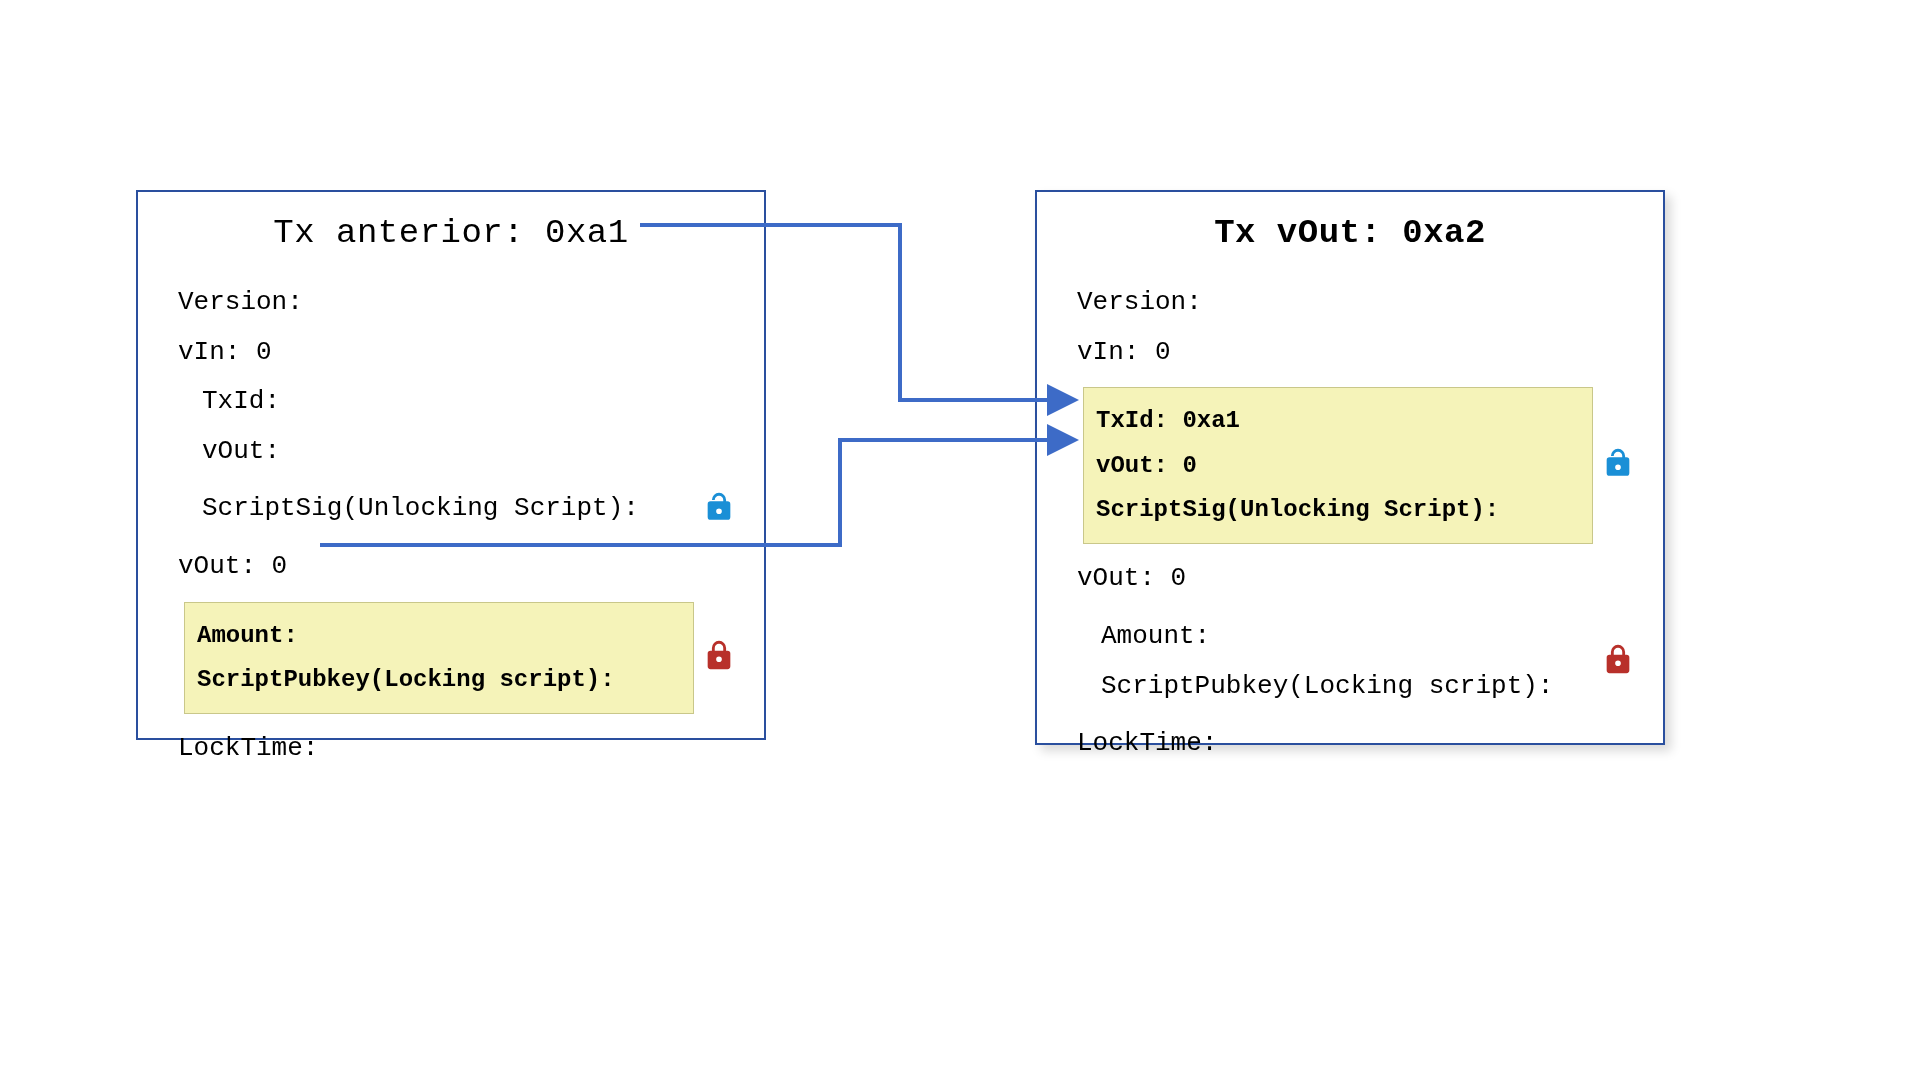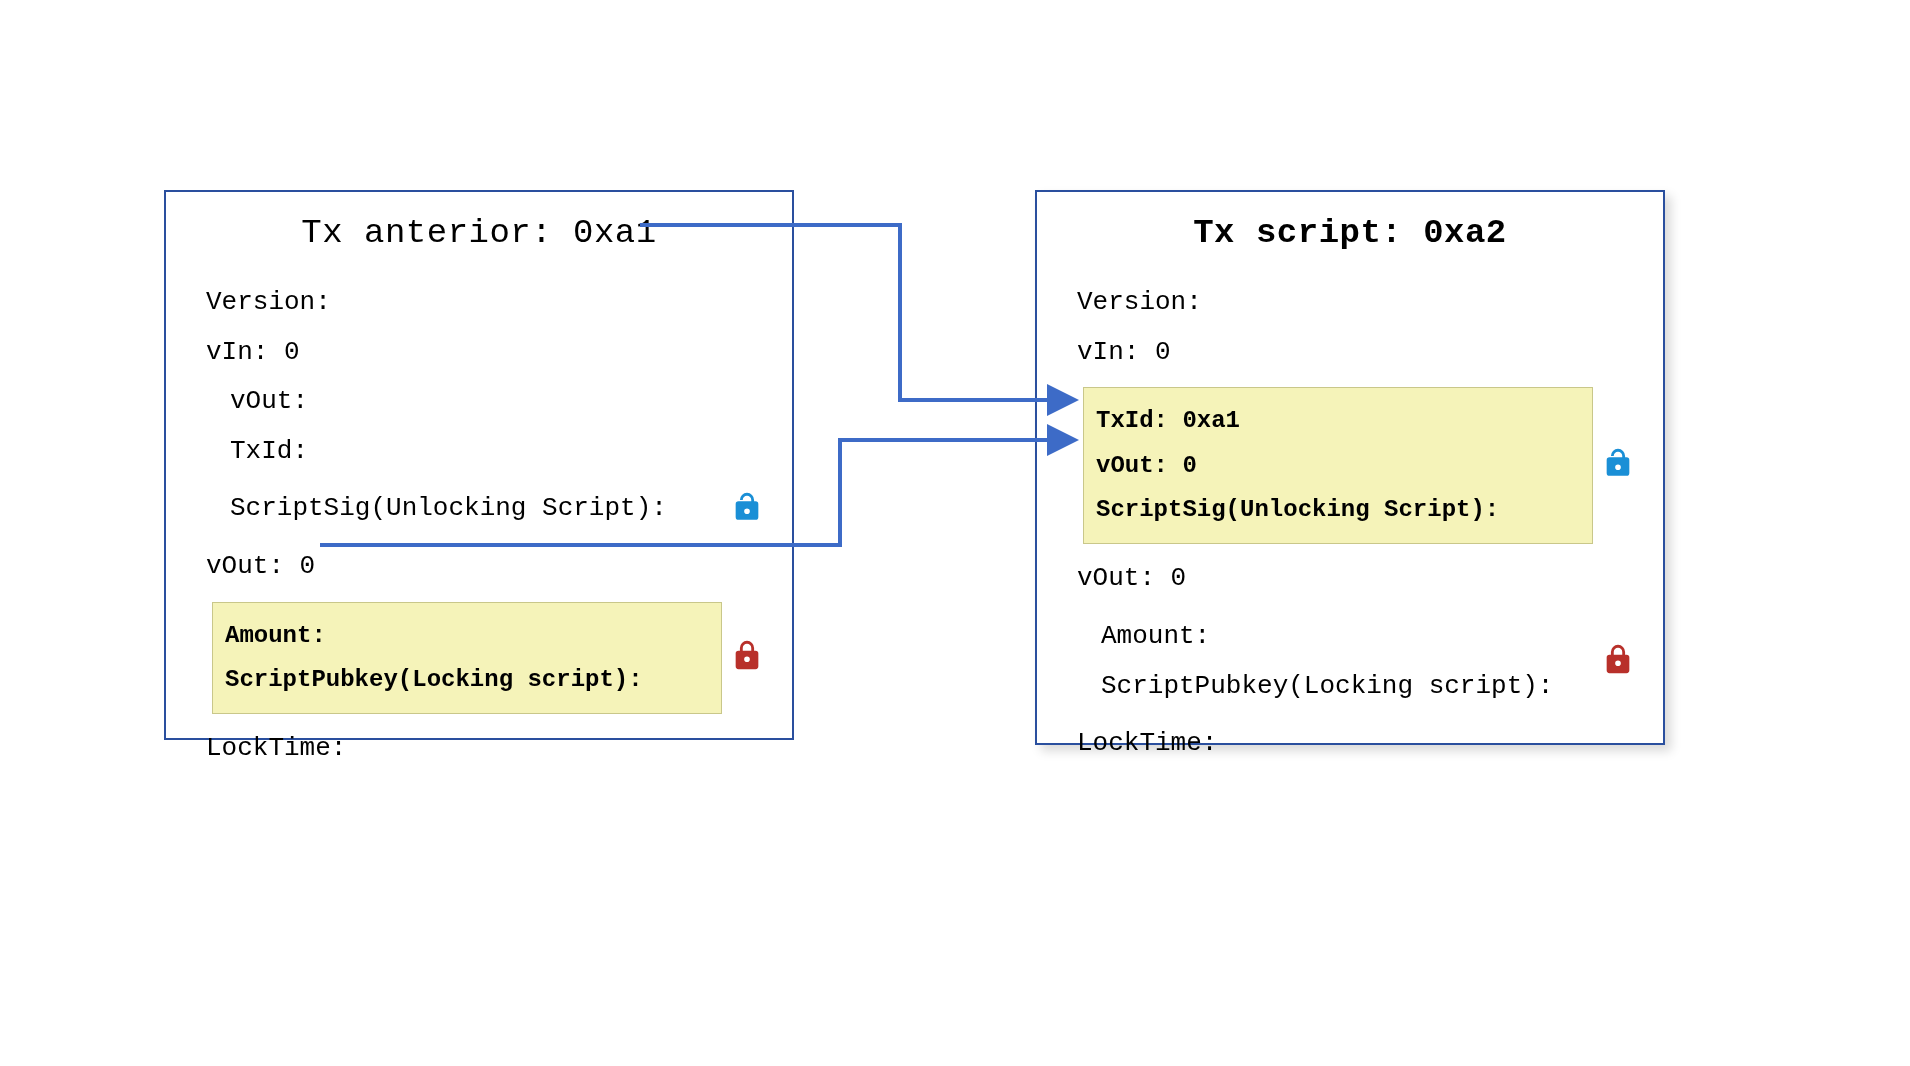--- a/index.html
+++ b/index.html
@@ -70,28 +70,28 @@
     width: 1910px;
     height: 1066px;
     pointer-events: none;
   }
 </style>
 </head>
 <body>
 
 <div class="canvas">
 
-  <div class="tx-box" style="left:164px; top:190px; width:630px; height:550px;">
+  <div class="tx-box" style="left:136px; top:190px; width:630px; height:550px;">
     <div class="tx-title">Tx anterior: 0xa1</div>
 
     <div class="field">Version:</div>
     <div class="field">vIn: 0</div>
 
+    <div class="field indent1">TxId:</div>
     <div class="field indent1">vOut:</div>
-    <div class="field indent1">TxId:</div>
 
     <div class="row-with-icon">
       <div class="field indent1 left-content">ScriptSig(Unlocking Script):</div>
       <span class="lock-icon">
         <svg width="34" height="34" viewBox="0 0 24 24">
           <path fill="#1a8fd6" d="M17 8V7a5 5 0 0 0-10 0h2a3 3 0 0 1 6 0v1H6a2 2 0 0 0-2 2v9a2 2 0 0 0 2 2h12a2 2 0 0 0 2-2v-9a2 2 0 0 0-2-2h-1zm-5 9a2 2 0 1 1 0-4 2 2 0 0 1 0 4z"></path>
         </svg>
       </span>
     </div>
 
@@ -106,21 +106,21 @@
         <svg width="34" height="34" viewBox="0 0 24 24">
           <path fill="#b8302a" d="M12 2a5 5 0 0 0-5 5v2H6a2 2 0 0 0-2 2v9a2 2 0 0 0 2 2h12a2 2 0 0 0 2-2v-9a2 2 0 0 0-2-2h-1V7a5 5 0 0 0-5-5zm-3 7V7a3 3 0 0 1 6 0v2H9zm3 8a2 2 0 1 1 0-4 2 2 0 0 1 0 4z"></path>
         </svg>
       </span>
     </div>
 
     <div class="field">LockTime:</div>
   </div>
 
   <div class="tx-box right" style="left:1035px; top:190px; width:630px; height:555px;">
-    <div class="tx-title bold">Tx script: 0xa2</div>
+    <div class="tx-title bold">Tx vOut: 0xa2</div>
 
     <div class="field">Version:</div>
     <div class="field">vIn: 0</div>
 
     <div class="row-with-icon">
       <div class="hlblock left-content" style="min-width:460px;">
         <div class="field">TxId: 0xa1</div>
         <div class="field">vOut: 0</div>
         <div class="field">ScriptSig(Unlocking Script):</div>
       </div>

